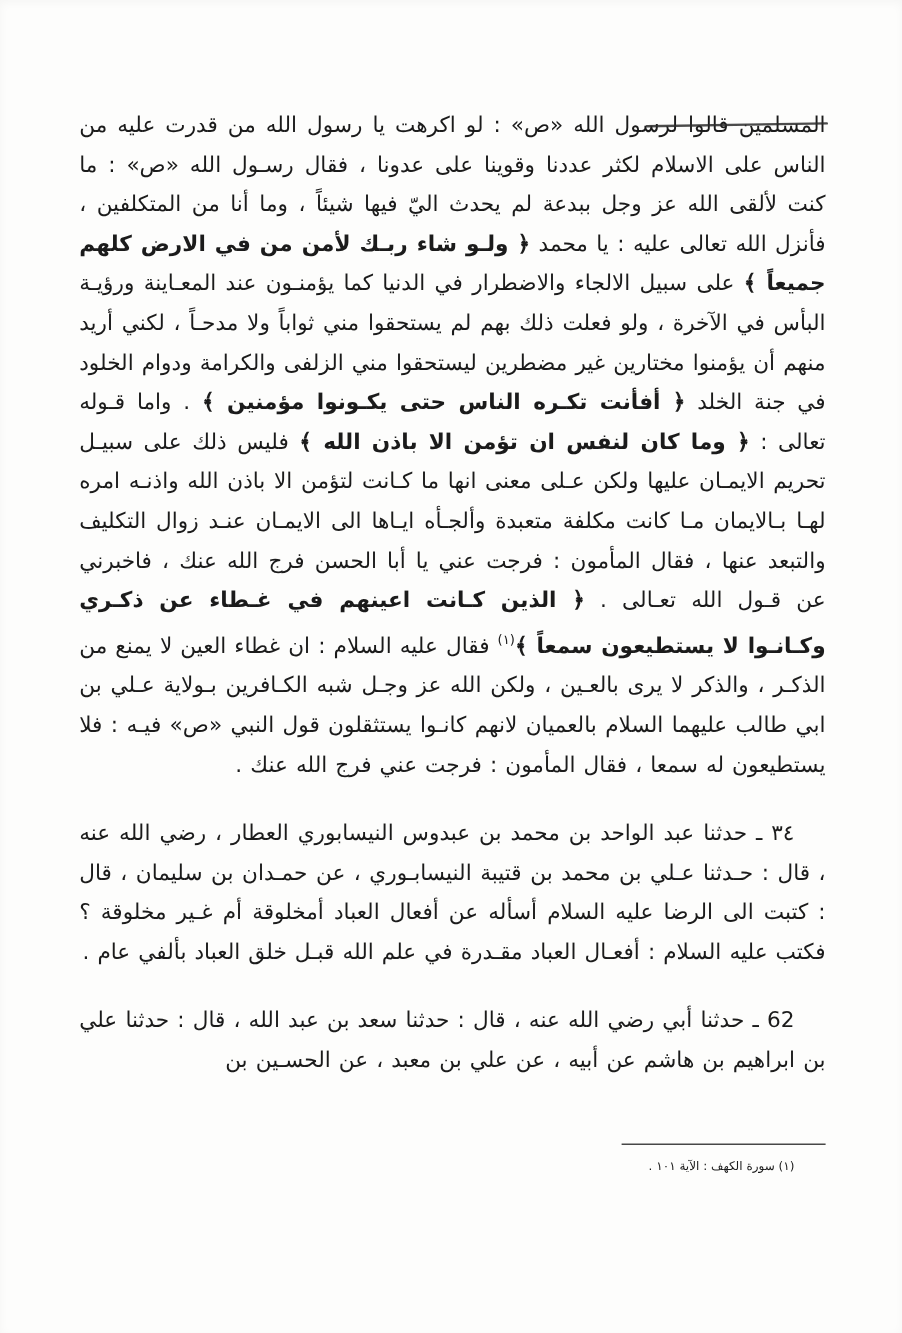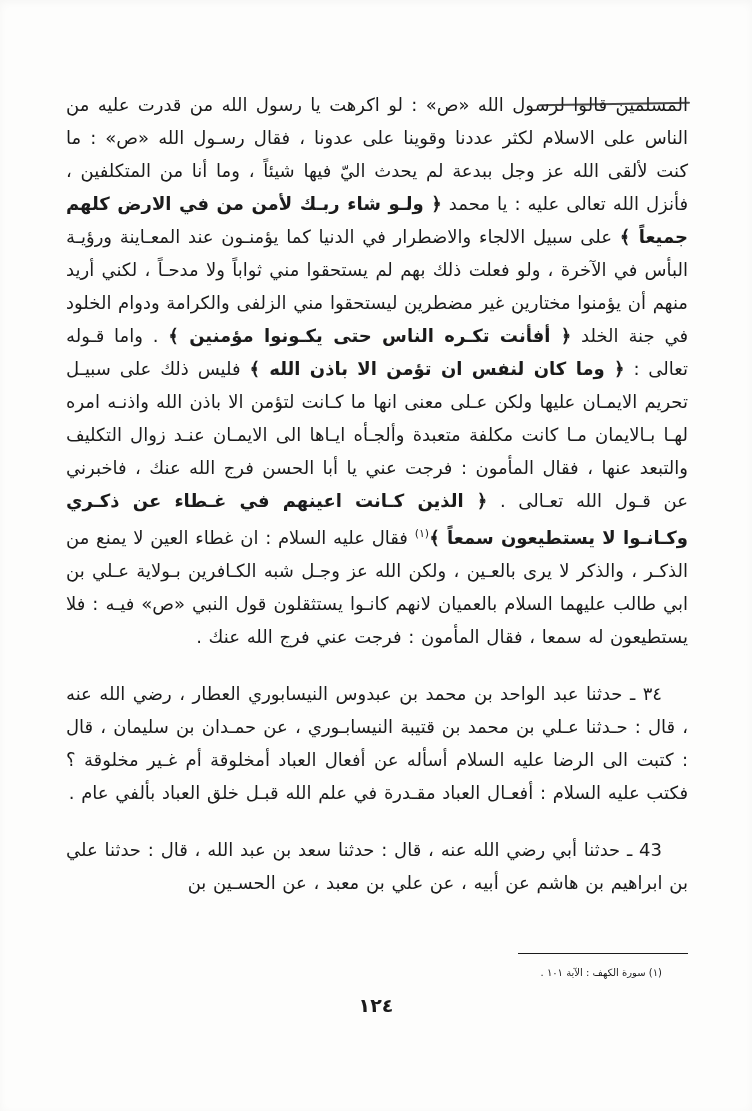--- a/index.html
+++ b/index.html
@@ -90,23 +90,22 @@
 </head>
 <body>
 
 <div class="page" dir="rtl">
 
   <div class="scan-artifact"></div>
 
   <div class="text-block">
       <p class="para"><span>المسلمين قالوا لرسول الله «ص» : لو اكرهت يا رسول الله من قدرت عليه من الناس على الاسلام لكثر عددنا وقوينا على عدونا ، فقال رسـول الله «ص» : ما كنت لألقى الله عز وجل ببدعة لم يحدث اليّ فيها شيئاً ، وما أنا من المتكلفين ، فأنزل الله تعالى عليه : يا محمد </span><span class="bold">﴿ ولـو شاء ربـك لأمن من في الارض كلهم جميعاً ﴾</span><span> على سبيل الالجاء والاضطرار في الدنيا كما يؤمنـون عند المعـاينة ورؤيـة البأس في الآخرة ، ولو فعلت ذلك بهم لم يستحقوا مني ثواباً ولا مدحـاً ، لكني أريد منهم أن يؤمنوا مختارين غير مضطرين ليستحقوا مني الزلفى والكرامة ودوام الخلود في جنة الخلد </span><span class="bold">﴿ أفأنت تكـره الناس حتى يكـونوا مؤمنين ﴾</span><span> . واما قـوله تعالى : </span><span class="bold">﴿ وما كان لنفس ان تؤمن الا باذن الله ﴾</span><span> فليس ذلك على سبيـل تحريم الايمـان عليها ولكن عـلى معنى انها ما كـانت لتؤمن الا باذن الله واذنـه امره لهـا بـالايمان مـا كانت مكلفة متعبدة وألجـأه ايـاها الى الايمـان عنـد زوال التكليف والتبعد عنها ، فقال المأمون : فرجت عني يا أبا الحسن فرج الله عنك ، فاخبرني عن قـول الله تعـالى . </span><span class="bold">﴿ الذين كـانت اعينهم في غـطاء عن ذكـري وكـانـوا لا يستطيعون سمعاً ﴾</span><span class="sup">(١)</span><span> فقال عليه السلام : ان غطاء العين لا يمنع من الذكـر ، والذكر لا يرى بالعـين ، ولكن الله عز وجـل شبه الكـافرين بـولاية عـلي بن ابي طالب عليهما السلام بالعميان لانهم كانـوا يستثقلون قول النبي «ص» فيـه : فلا يستطيعون له سمعا ، فقال المأمون : فرجت عني فرج الله عنك .</span></p>
       <p class="para indent"><span>٣٤ ـ حدثنا عبد الواحد بن محمد بن عبدوس النيسابوري العطار ، رضي الله عنه ، قال : حـدثنا عـلي بن محمد بن قتيبة النيسابـوري ، عن حمـدان بن سليمان ، قال : كتبت الى الرضا عليه السلام أسأله عن أفعال العباد أمخلوقة أم غـير مخلوقة ؟ فكتب عليه السلام : أفعـال العباد مقـدرة في علم الله قبـل خلق العباد بألفي عام .</span></p>
-      <p class="para indent"><span>43 ـ حدثنا أبي رضي الله عنه ، قال : حدثنا سعد بن عبد الله ، قال : حدثنا علي بن ابراهيم بن هاشم عن أبيه ، عن علي بن معبد ، عن الحسـين بن</span></p>
+      <p class="para indent"><span>62 ـ حدثنا أبي رضي الله عنه ، قال : حدثنا سعد بن عبد الله ، قال : حدثنا علي بن ابراهيم بن هاشم عن أبيه ، عن علي بن معبد ، عن الحسـين بن</span></p>
     </div>
 
   <div class="footnote-area">
     <div class="footnote-rule"></div>
     <div class="footnote-text">(١) سورة الكهف : الآية ١٠١ .</div>
   </div>
 
-  <div class="page-number">١٢٤</div>
 
 </div>
 
 </body></html>

